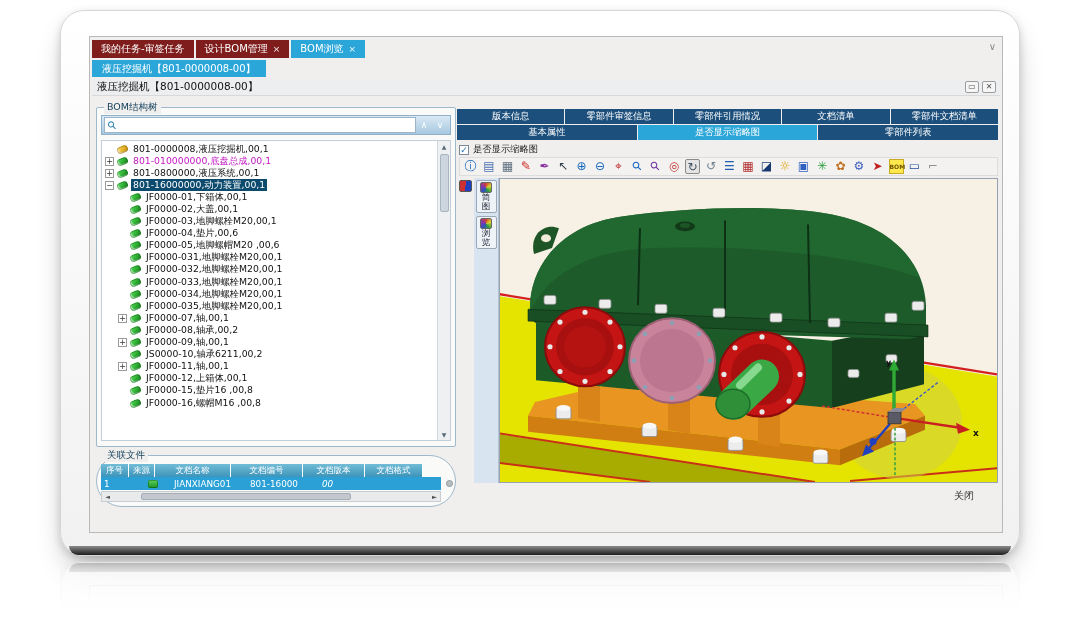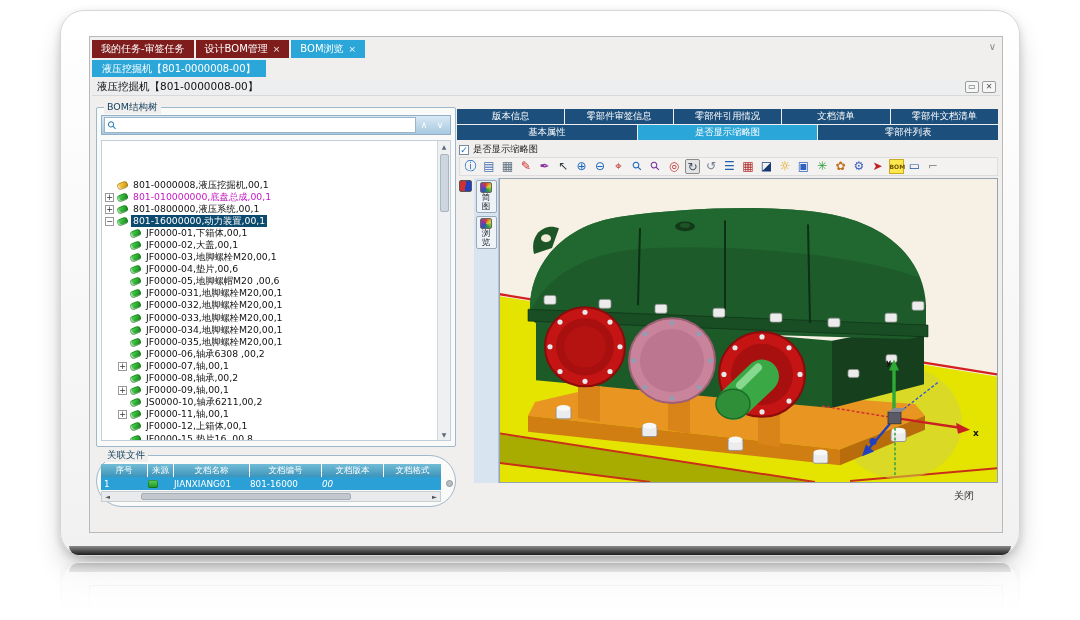--- a/index.html
+++ b/index.html
@@ -159,21 +159,21 @@
           <div class="searchbar">
             <span class="searchbox">
               <span class="magglass">⚲</span>
               <input class="searchinput" placeholder="" style="">
             </span>
             <span class="sbchev">∧</span>
             <span class="sbchev">∨</span>
           </div>
           <div class="treewrap">
             <div class="treelist">
-                <div class="trow" style="padding-left: 3px; margin-top: 36px;">
+                <div class="trow" style="padding-left: 3px;">
                   <span class="expspace"></span>
                   <span class="linkicon yellow"></span>
                   <span class="tlabel">801-0000008,液压挖掘机,00,1</span>
                 </div>
                 <div class="trow" style="padding-left: 3px;">
                   <span class="expander">+</span>
                   <span class="linkicon"></span>
                   <span class="tlabel magenta">801-010000000,底盘总成,00,1</span>
                 </div>
                 <div class="trow" style="padding-left: 3px;">
@@ -228,25 +228,20 @@
                 </div>
                 <div class="trow" style="padding-left: 16px;">
                   <span class="expspace"></span>
                   <span class="linkicon"></span>
                   <span class="tlabel">JF0000-034,地脚螺栓M20,00,1</span>
                 </div>
                 <div class="trow" style="padding-left: 16px;">
                   <span class="expspace"></span>
                   <span class="linkicon"></span>
                   <span class="tlabel">JF0000-035,地脚螺栓M20,00,1</span>
-                </div>
-                <div class="trow" style="padding-left: 16px;">
-                  <span class="expspace"></span>
-                  <span class="linkicon"></span>
-                  <span class="tlabel">JF0000-06,轴承6308 ,00,2</span>
                 </div>
                 <div class="trow" style="padding-left: 16px;">
                   <span class="expander">+</span>
                   <span class="linkicon"></span>
                   <span class="tlabel">JF0000-07,轴,00,1</span>
                 </div>
                 <div class="trow" style="padding-left: 16px;">
                   <span class="expspace"></span>
                   <span class="linkicon"></span>
                   <span class="tlabel">JF0000-08,轴承,00,2</span>
@@ -288,21 +283,21 @@
               <div class="vfill"></div>
               <div class="varr">▼</div>
             </div>
           </div>
         </div>
 
         <div class="grp grp2">
           <span class="legend">关联文件</span>
           <div class="ftable">
             <div class="fhead">
-                <span class="fcell" style="width: 47px;">序号</span>
+                <span class="fcell" style="width: 28px;">序号</span>
                 <span class="fcell" style="width: 26px;">来源</span>
                 <span class="fcell" style="width: 76px;">文档名称</span>
                 <span class="fcell" style="width: 72px;">文档编号</span>
                 <span class="fcell" style="width: 62px;">文档版本</span>
                 <span class="fcell" style="width: 58px;">文档格式</span>
               </div>
             <div class="fdrow">
                 <span class="dcell" style="width: 44px;">1</span>
                 <span class="dcell" style="width: 26px;">
                   <span class="srcbadge"></span>

